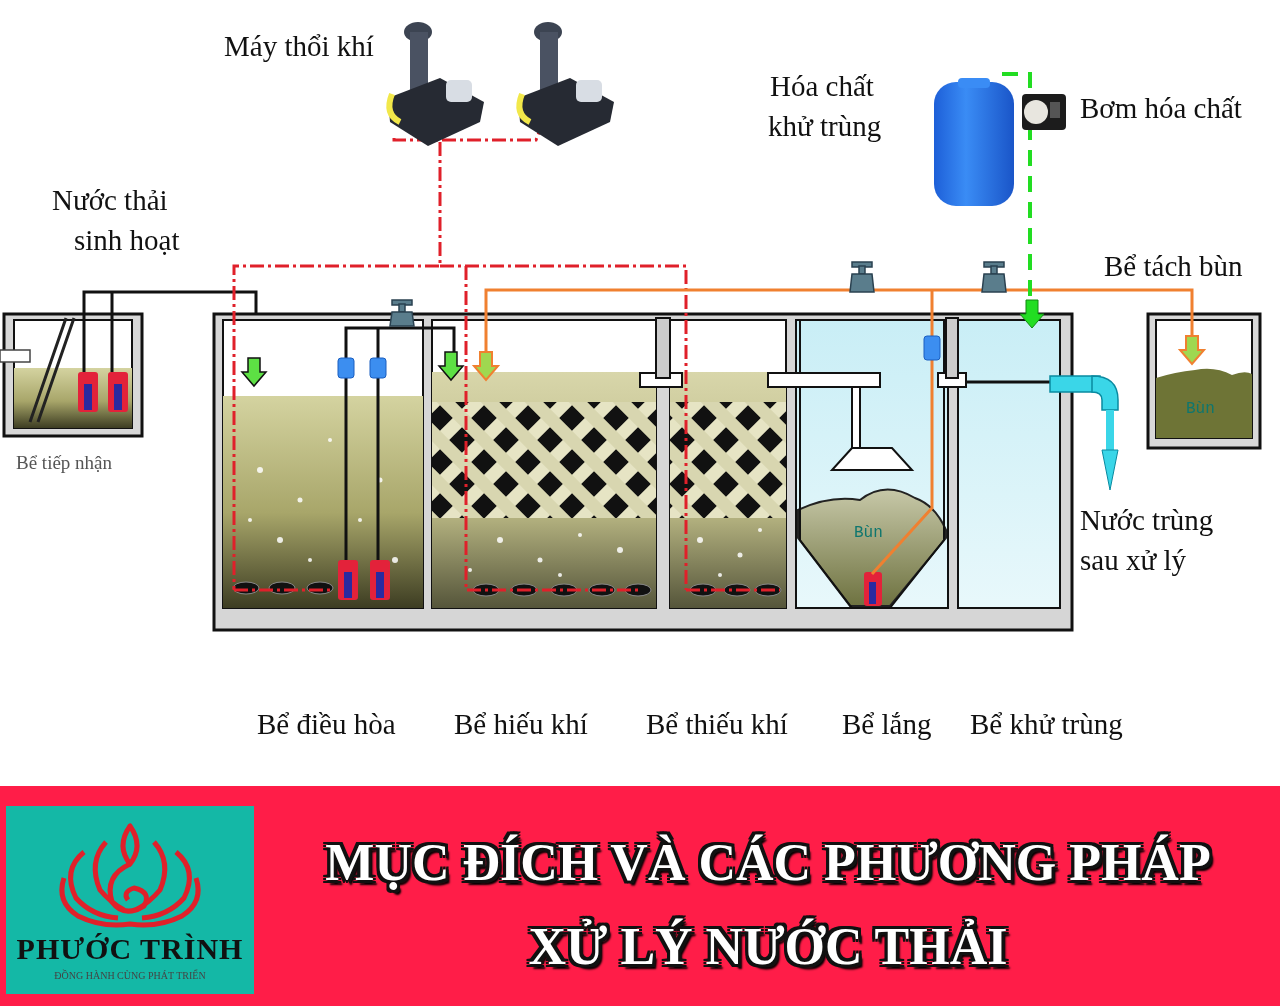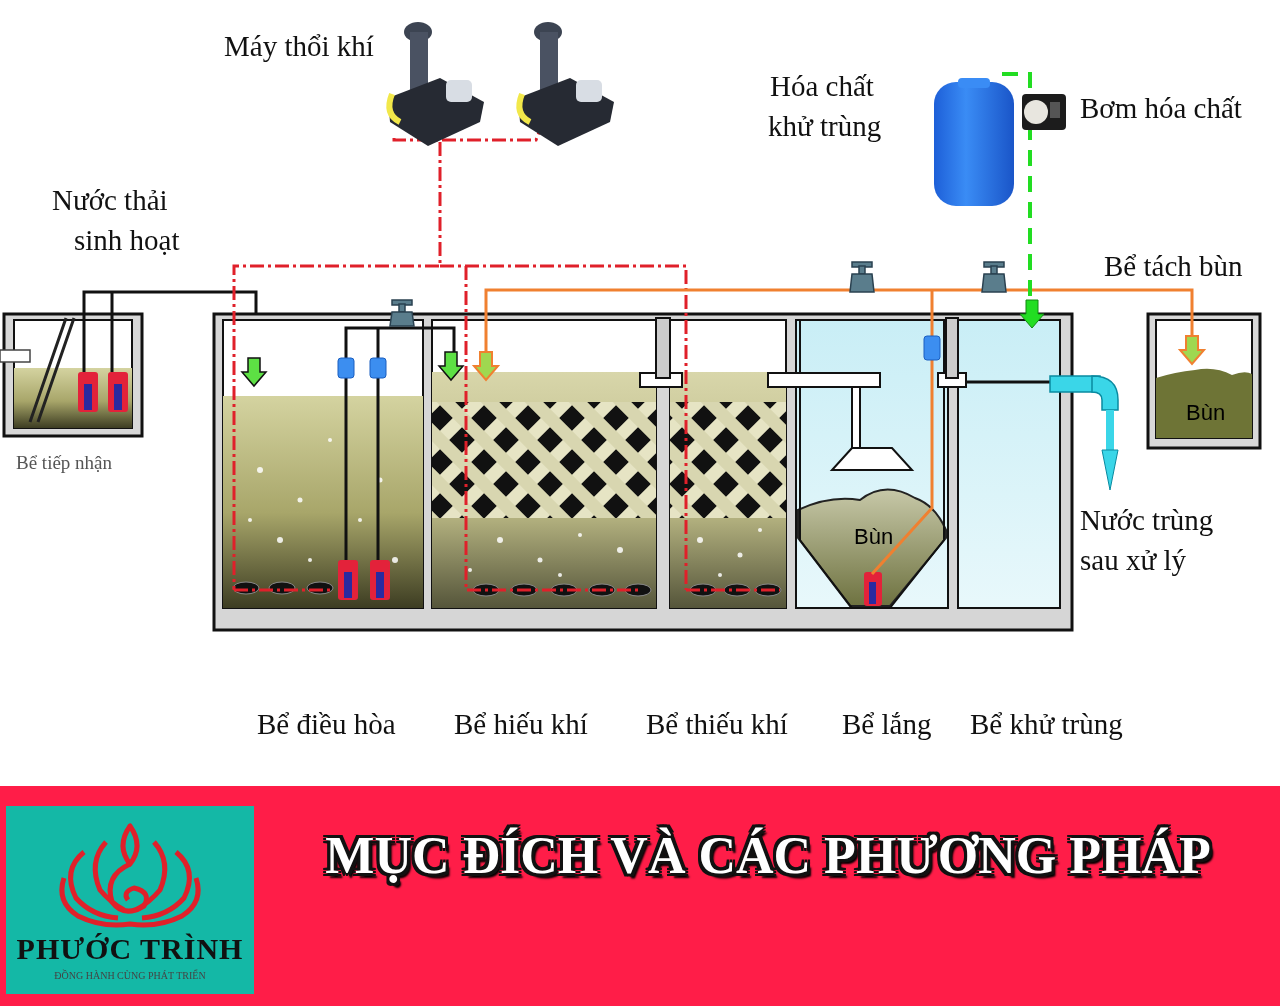--- a/index.html
+++ b/index.html
@@ -1,26 +1,26 @@
 <!DOCTYPE html>
 <html><head>
 <meta charset="utf-8">
 <style>
   html, body { margin:0; padding:0; background:#ffffff; }
   body { width:1280px; height:1006px; position:relative; overflow:hidden; font-family:"Liberation Serif", serif; }
   #diagram { position:absolute; left:0; top:0; width:1280px; height:780px; }
   .lbl { position:absolute; font-family:"Liberation Serif", serif; font-weight:normal; color:#111; font-size:29px; line-height:40px; white-space:nowrap; }
   .lbl-sans { position:absolute; font-family:"Liberation Sans", sans-serif; color:#555; font-size:19px; white-space:nowrap; }
-  .bun { position:absolute; font-family:Liberation Sans, sans-serif; color:#000000; font-size:22px; }
+  .bun { position:absolute; font-family:Liberation Mono, monospace; color:#0f766e; font-size:16px; }
   #banner { position:absolute; left:0; top:786px; width:1280px; height:220px; background:#ff1d48; }
   #logo-box { position:absolute; left:6px; top:20px; width:248px; height:188px; background:#14b8a6; }
   #logo-name { position:absolute; left:0; width:248px; top:126px; text-align:center; font-family:"Liberation Serif", serif; font-weight:bold; font-size:30px; color:#111; letter-spacing:1px; }
   #logo-tag { position:absolute; left:0; width:248px; top:164px; text-align:center; font-family:"Liberation Serif", serif; font-size:10px; color:#444; }
   .title-line { position:absolute; left:256px; width:1024px; text-align:center; font-family:"Liberation Serif", serif; font-weight:bold; color:#ffffff; font-size:52px;
-    text-shadow: -3px -3px 0 #111, 3px -3px 0 #111, -3px 3px 0 #111, 3px 3px 0 #111, 0 3px 0 #111, 0 -3px 0 #111, 3px 0 0 #111, -3px 0 0 #111, 4px 5px 2px #000; letter-spacing:0px; }
+    text-shadow: -3px -3px 0 #111, 3px -3px 0 #111, -3px 3px 0 #111, 3px 3px 0 #111, 0 3px 0 #111, 0 -3px 0 #111, 3px 0 0 #111, -3px 0 0 #111, 4px 5px 2px #000; letter-spacing:0px;margin-top:7px; }
 </style>
 </head>
 <body>
 
 <svg id="diagram" viewBox="0 0 1280 780" xmlns="http://www.w3.org/2000/svg">
   <defs>
     <linearGradient id="sewage" x1="0" y1="0" x2="0" y2="1">
       <stop offset="0" stop-color="#d4d3a0"></stop>
       <stop offset="0.55" stop-color="#a8a66a"></stop>
       <stop offset="1" stop-color="#3d3d22"></stop>
@@ -265,13 +265,14 @@
         <path d="M148 36 Q166 56 154 84 Q144 96 130 104"></path>
         <path d="M78 46 Q56 64 70 92 Q86 110 112 112"></path>
         <path d="M170 46 Q192 64 178 92 Q162 110 136 112"></path>
         <path d="M58 72 Q50 96 72 110 Q96 122 124 118 Q152 122 176 110 Q198 96 190 72"></path>
       </g>
     </svg>
     <div id="logo-name">PHƯỚC TRÌNH</div>
     <div id="logo-tag">ĐỒNG HÀNH CÙNG PHÁT TRIỂN</div>
   </div>
   <div class="title-line" style="top:40px;">MỤC ĐÍCH VÀ CÁC PHƯƠNG PHÁP</div>
+  <div class="title-line" style="top:124px;">XỬ LÝ NƯỚC THẢI</div>
 </div>
 
 </body></html>

